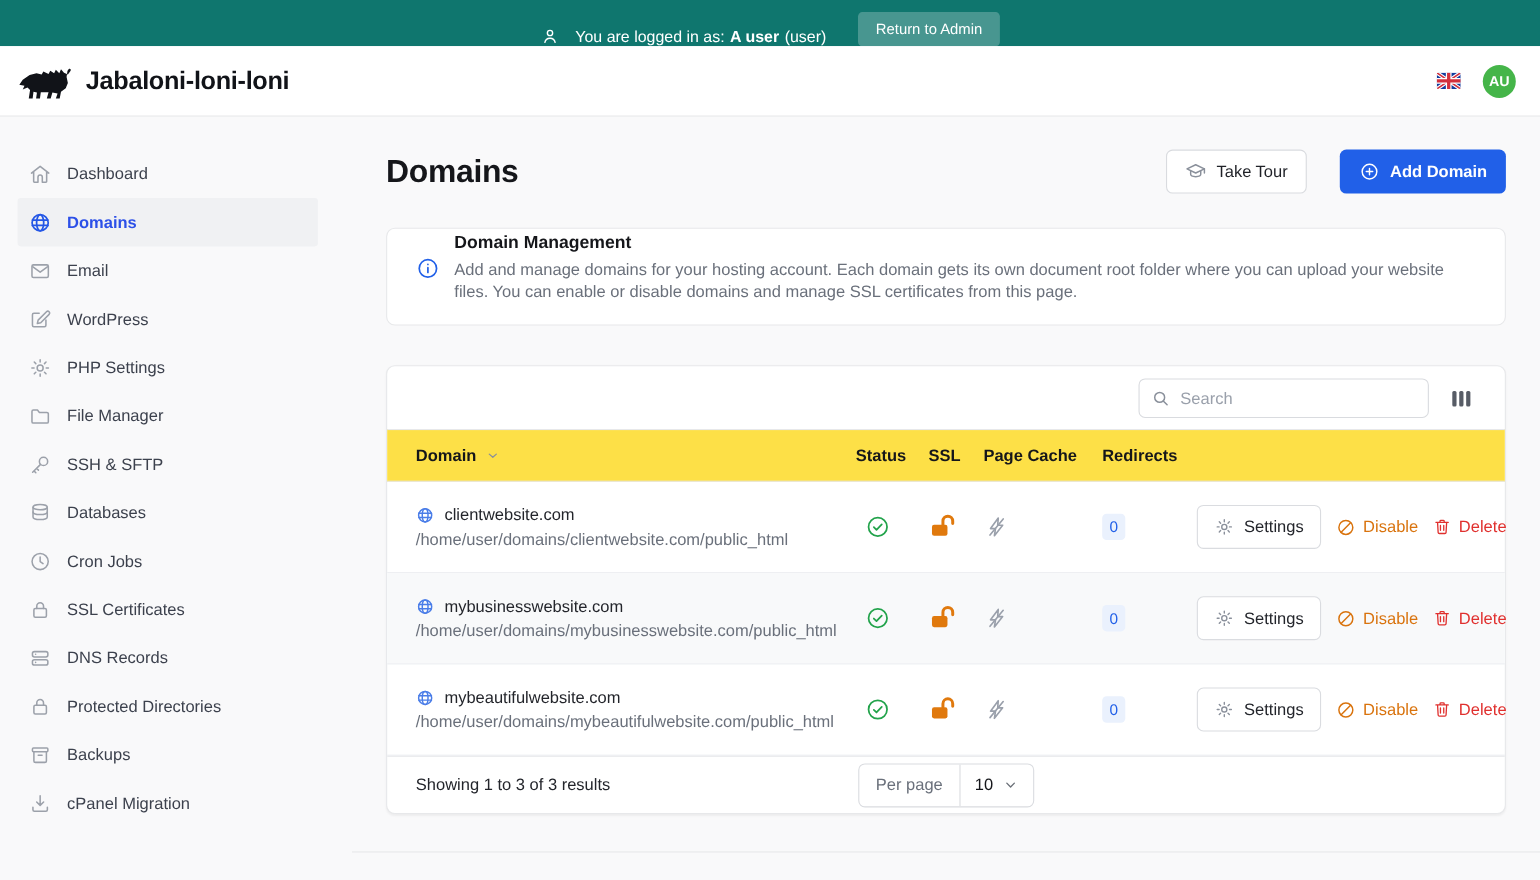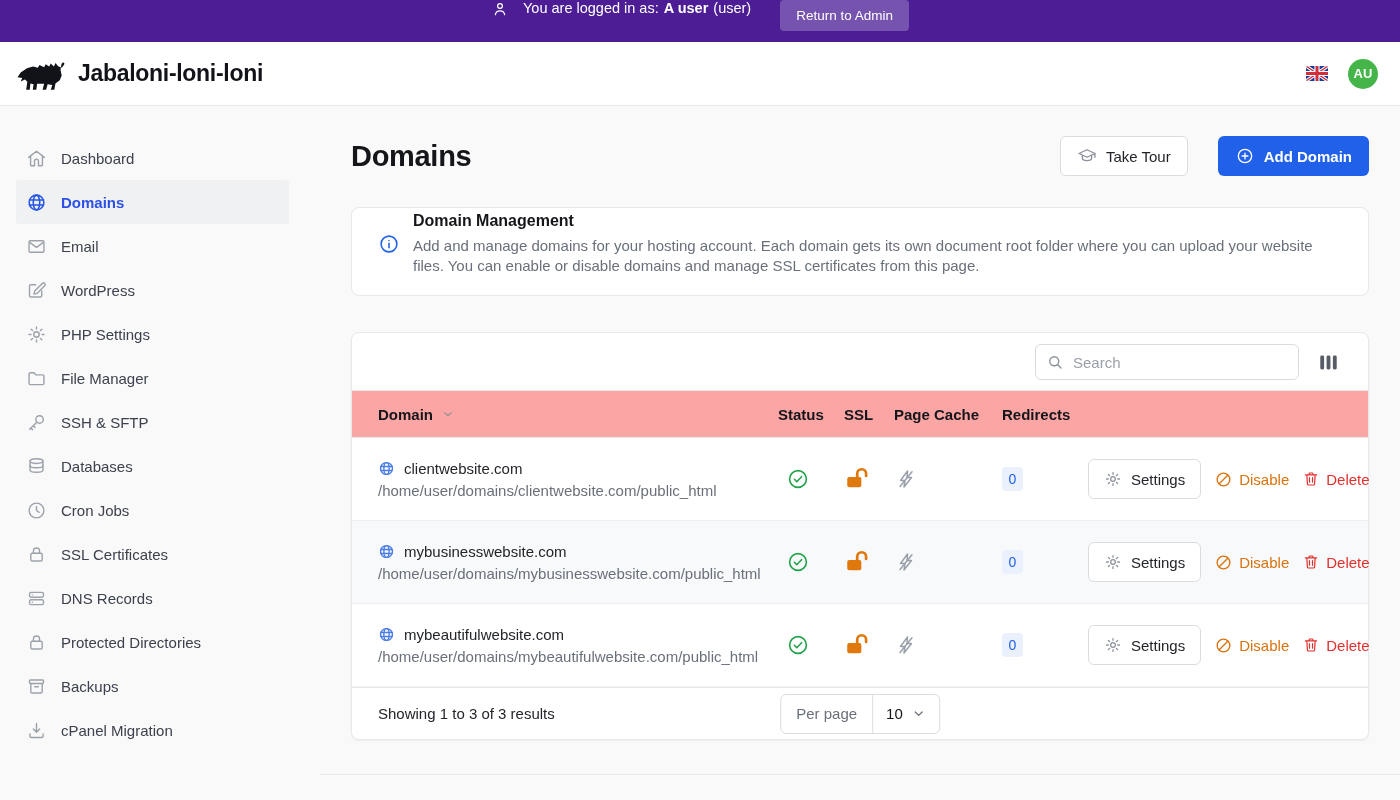--- a/index.html
+++ b/index.html
@@ -1,21 +1,21 @@
 <!DOCTYPE html>
 <html><head>
 <meta charset="utf-8">
 <style>
   * { margin:0; padding:0; box-sizing:border-box; }
   html,body { width:1400px; height:800px; overflow:hidden; }
   body { font-family:"Liberation Sans", sans-serif; background:#F9F9FA; color:#15161A; }
   svg { display:block; }
 
   
-  .banner { height:42px; background:#4c1d95; display:flex; align-items:flex-start; justify-content:center; gap:14px; color:#fff; font-size:14.5px; }
+  .banner { height:42px; background:#0f766e; display:flex; align-items:flex-end; justify-content:center; gap:14px; color:#fff; font-size:14.5px; }
   .banner-text { display:flex; gap:5px; align-items:center; }
   .banner-text b { font-weight:bold; }
   .return-btn { background:rgba(255,255,255,.24); border:none; color:#fff; font-size:13.5px; padding:8px 16px; border-radius:4px; margin-left:15px; cursor:pointer; font-family:inherit; }
 
   
   .header { height:64px; background:#fff; border-bottom:1px solid #E7E8EA; display:flex; align-items:center; justify-content:space-between; padding:0 16px; }
   .brand { display:flex; align-items:center; gap:12px; }
   .brand-name { font-size:23px; font-weight:bold; letter-spacing:-.3px; color:#111318; }
   .header-right { display:flex; align-items:center; gap:20px; padding-right:6px; }
   .flag-wrap { width:22px; height:15px; border-radius:2px; overflow:hidden; display:inline-block; cursor:pointer; }
@@ -42,21 +42,21 @@
   .info-desc { font-size:15px; color:#6A707B; line-height:20px; max-width:920px; }
 
   .table-card { background:#fff; border:1px solid #E7E8EA; border-radius:8px; box-shadow:0 1px 2px rgba(16,18,22,.05); }
   .search-row { display:flex; justify-content:flex-end; align-items:center; gap:17px; padding:11px 27px 10px; }
   .search-box { width:264px; height:36px; border:1px solid #D9DBDF; border-radius:6px; display:flex; align-items:center; gap:9px; padding:0 10px; background:#fff; }
   .search-box input { border:none; outline:none; font-size:15px; color:#0f172a; width:100%; background:transparent; font-family:inherit; }
   .search-box input::placeholder { color:#9AA0AB; }
   .columns-btn { background:none; border:none; cursor:pointer; padding:2px; }
 
   .t-head, .t-row { display:grid; grid-template-columns:400px 66px 50px 108px 86px 1fr; align-items:center; padding-left:26px; }
-  .t-head { height:48px; background:#fca5a5; border-top:1px solid #E7E8EA; border-bottom:1px solid #E7E8EA; font-size:15px; font-weight:bold; color:#15161A; }
+  .t-head { height:48px; background:#fde047; border-top:1px solid #E7E8EA; border-bottom:1px solid #E7E8EA; font-size:15px; font-weight:bold; color:#15161A; }
   .th-domain { display:flex; align-items:center; gap:8px; cursor:pointer; }
   .t-row { height:83px; border-bottom:1px solid #EEEFF2; font-size:15px; }
   .t-row.alt { background:#F8F9FA; }
   .t-row:last-of-type { border-bottom:none; }
   .domain-name { display:flex; align-items:center; gap:9px; color:#23252B; }
   .domain-path { margin-top:5px; color:#6A707B; font-size:15px; }
   .cell-status { padding-left:8px; }
   .badge { display:inline-flex; align-items:center; justify-content:center; min-width:21px; height:24px; padding:0 6px; background:#EAF1FD; color:#2160E8; font-size:14px; border-radius:4px; }
   .actions { display:flex; align-items:center; justify-content:flex-end; gap:13px; padding-right:12px; }
   .btn-settings { height:40px; border:1px solid #DADCE0; background:#fff; border-radius:6px; display:flex; align-items:center; gap:9px; padding:0 15px; font-size:15px; color:#23252B; cursor:pointer; font-family:inherit; }

